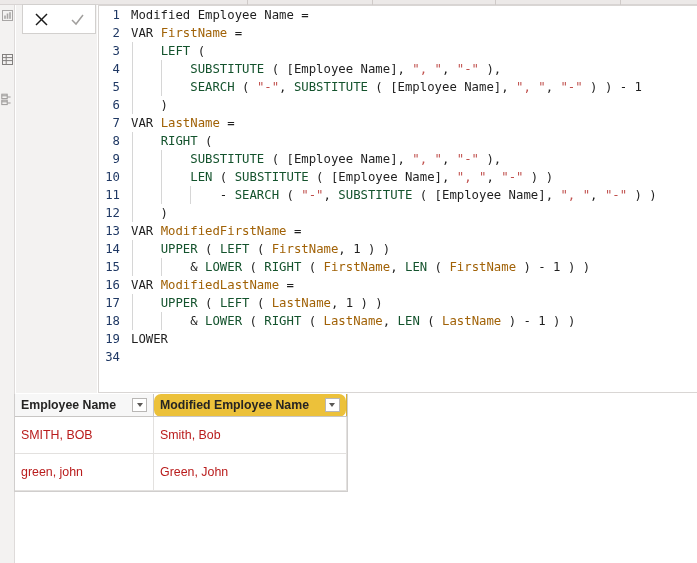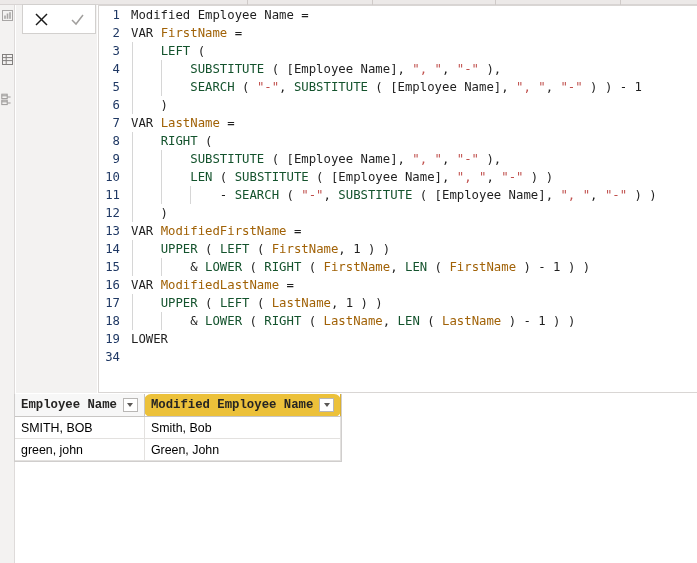--- a/index.html
+++ b/index.html
@@ -164,48 +164,47 @@
   table.preview th.col-b {
     width: 158px;
     background: #ecc13a;
     border-right: 1px solid #d9b033;
     border-radius: 7px;
   }
   table.preview th .th-inner {
     display: flex;
     align-items: center;
     justify-content: space-between;
-    gap: 6px;
-    font-family: Liberation Mono, monospace;
+    gap: 16px;
   }
   .filter-btn {
     width: 15px; height: 14px;
     background: #ffffff;
     border: 1px solid #b9b7b5;
     display: flex;
     align-items: center;
     justify-content: center;
     flex: none;
     cursor: pointer;
   }
   .filter-btn .caret {
     width: 0; height: 0;
     border-left: 3.5px solid transparent;
     border-right: 3.5px solid transparent;
     border-top: 4px solid #5a5856;
   }
   table.preview td {
-    padding: 3px 6px;
+    padding: 11px 6px;
     height: 22px;
     border-right: 1px solid #e3e1df;
     border-bottom: 1px solid #e3e1df;
     white-space: nowrap;
     vertical-align: middle;
     font-size: 12.4px;
-    color: #000000;
+    color: #b91c1c;
   }
   table.preview td.cell-a { width: 115px; }
   table.preview td.cell-b { width: 158px; }
 </style>
 </head>
 <body>
 
 <div id="app">
 
   <div class="top-strip">

